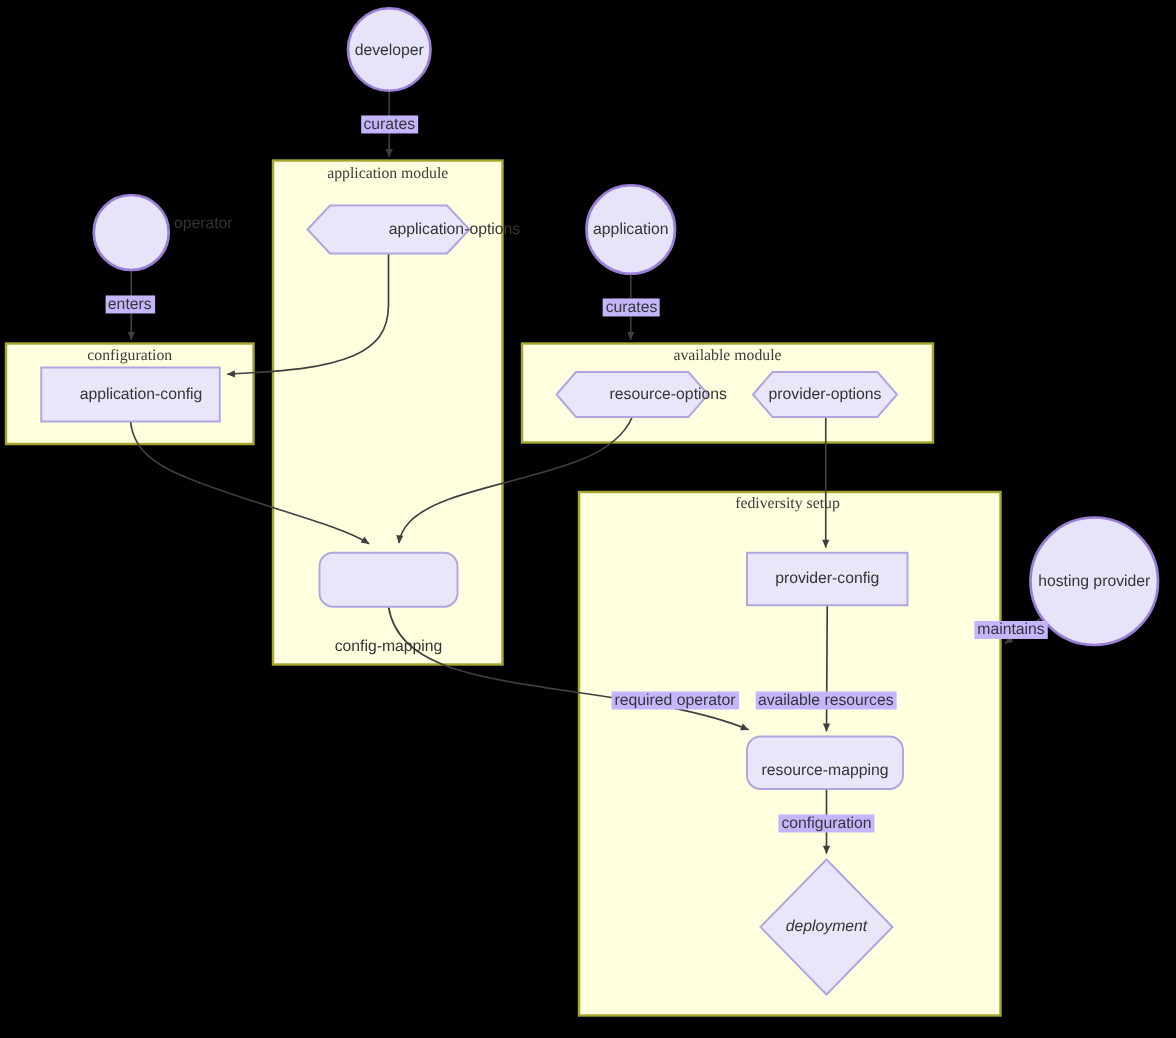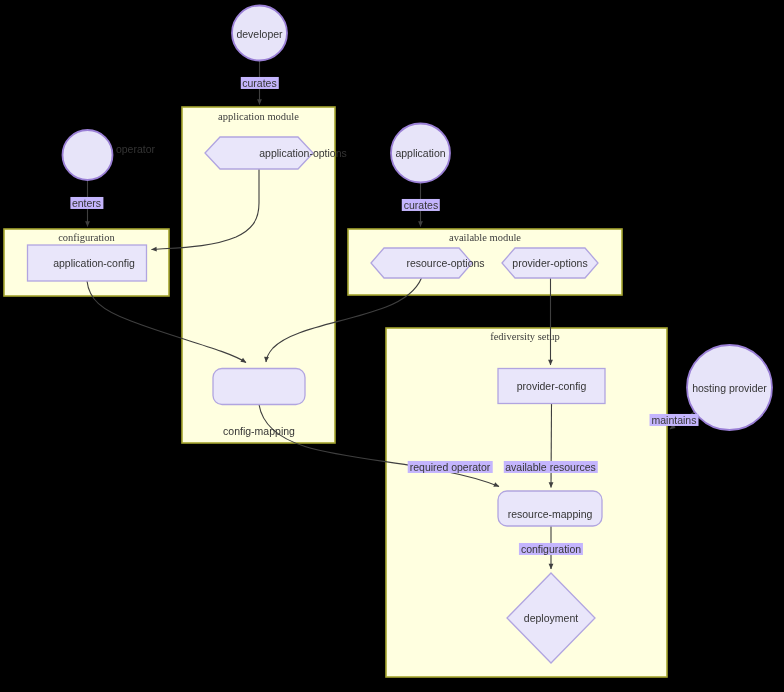--- a/index.html
+++ b/index.html
@@ -86,21 +86,21 @@
   <div class="lbl node-lbl" style="left:87.5px; top:149px;margin-left:48px;">operator</div>
   <div class="lbl node-lbl" style="left:420.5px; top:152.5px;">application</div>
   <div class="lbl node-lbl" style="left:729.5px; top:387.5px;">hosting provider</div>
   <div class="lbl node-lbl" style="left:259px; top:153px;margin-left:44px;">application-options</div>
   <div class="lbl node-lbl" style="left:94px; top:263px;">application-config</div>
   <div class="lbl node-lbl" style="left:421.5px; top:263px;margin-left:24px;">resource-options</div>
   <div class="lbl node-lbl" style="left:550px; top:263px;">provider-options</div>
   <div class="lbl node-lbl" style="left:259px; top:386.5px;margin-top:44px;">config-mapping</div>
   <div class="lbl node-lbl" style="left:551.5px; top:386px;">provider-config</div>
   <div class="lbl node-lbl" style="left:550px; top:499px;margin-top:15px;">resource-mapping</div>
-  <div class="lbl node-lbl" style="left:551px; top:618px;">deployment</div>
+  <div class="lbl node-lbl" style="left:551px; top:618px;font-style:italic;">deployment</div>
 
   <div class="lbl edge-lbl" style="left:259.5px; top:83px;">curates</div>
   <div class="lbl edge-lbl" style="left:86.5px; top:202.5px;">enters</div>
   <div class="lbl edge-lbl" style="left:421px; top:205px;">curates</div>
   <div class="lbl edge-lbl" style="left:674px; top:420px;">maintains</div>
   <div class="lbl edge-lbl" style="left:450px; top:467px;">required operator</div>
   <div class="lbl edge-lbl" style="left:550.5px; top:467px;">available resources</div>
   <div class="lbl edge-lbl" style="left:551px; top:549px;">configuration</div>
 </div>
 

